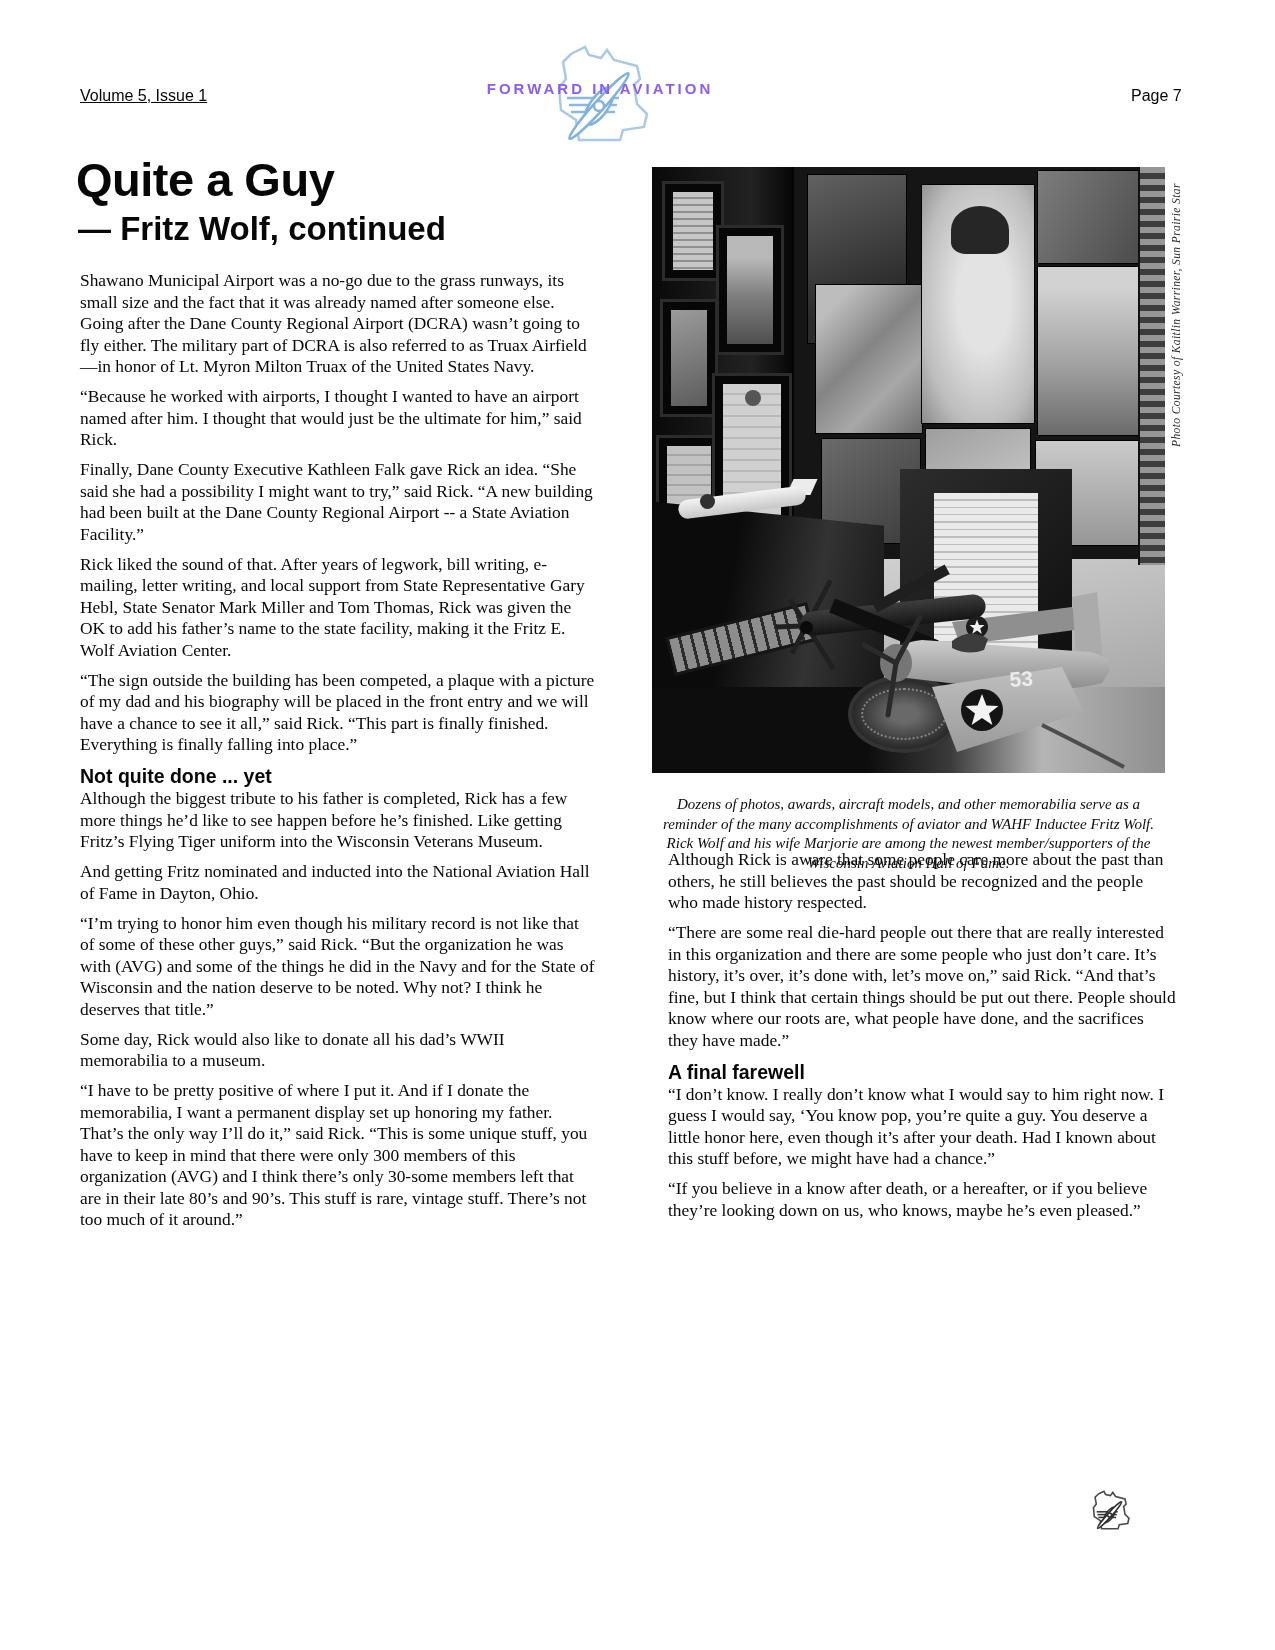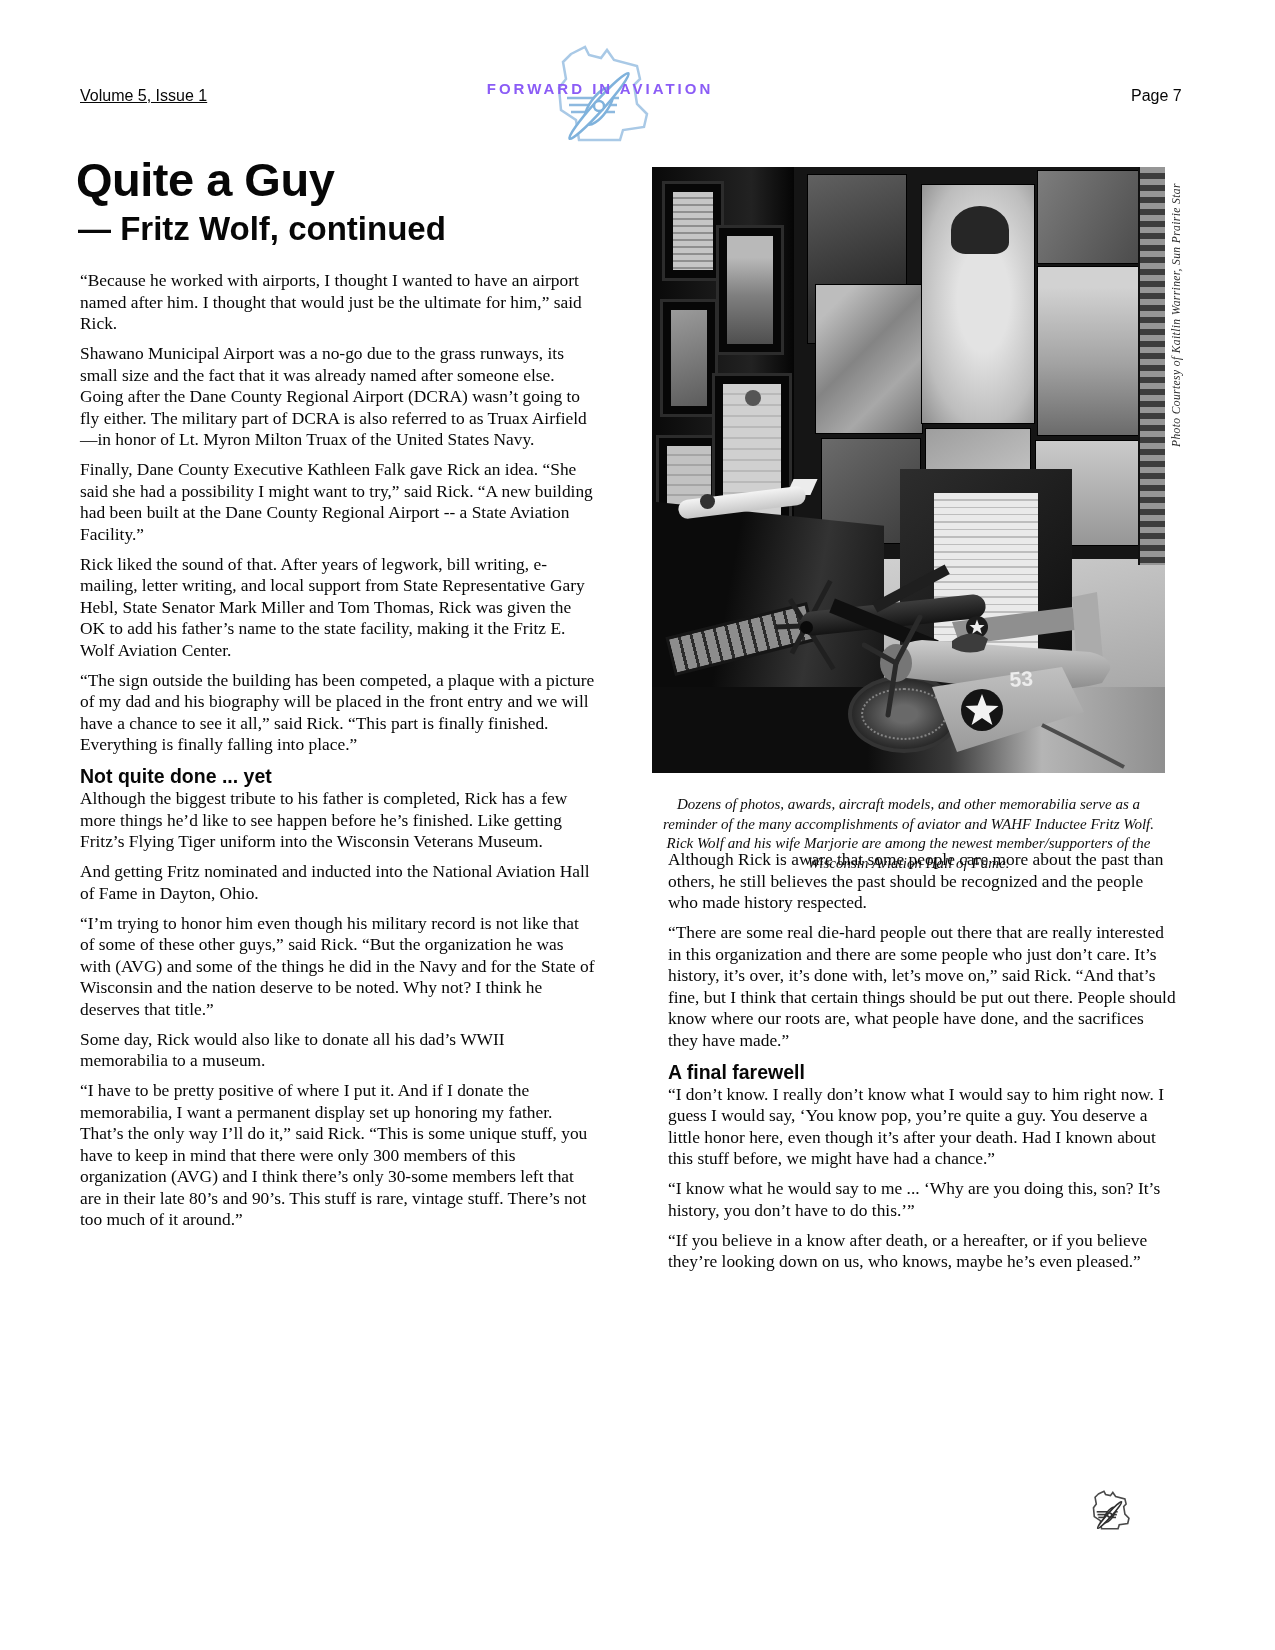--- a/index.html
+++ b/index.html
@@ -131,22 +131,22 @@
       <circle cx="66" cy="64" r="5" fill="#ffffff"></circle>
     </g>
   </svg>
 </div>
 <div class="abs" id="logo-text">FORWARD IN AVIATION</div>
 
 <div class="abs" id="title1">Quite a Guy</div>
 <div class="abs" id="title2">— Fritz Wolf, continued</div>
 
 <div class="abs" id="col-left">
+  <p class="body">Shawano Municipal Airport was a no-go due to the grass runways, its small size and the fact that it was already named after someone else. Going after the Dane County Regional Airport (DCRA) wasn’t going to fly either. The military part of DCRA is also referred to as Truax Airfield—in honor of Lt. Myron Milton Truax of the United States Navy.</p>
   <p class="body">“Because he worked with airports, I thought I wanted to have an airport named after him. I thought that would just be the ultimate for him,” said Rick.</p>
-  <p class="body">Shawano Municipal Airport was a no-go due to the grass runways, its small size and the fact that it was already named after someone else. Going after the Dane County Regional Airport (DCRA) wasn’t going to fly either. The military part of DCRA is also referred to as Truax Airfield—in honor of Lt. Myron Milton Truax of the United States Navy.</p>
   <p class="body">Finally, Dane County Executive Kathleen Falk gave Rick an idea. “She said she had a possibility I might want to try,” said Rick. “A new building had been built at the Dane County Regional Airport -- a State Aviation Facility.”</p>
   <p class="body">Rick liked the sound of that. After years of legwork, bill writing, e-mailing, letter writing, and local support from State Representative Gary Hebl, State Senator Mark Miller and Tom Thomas, Rick was given the OK to add his father’s name to the state facility, making it the Fritz E. Wolf Aviation Center.</p>
   <p class="body">“The sign outside the building has been competed, a plaque with a picture of my dad and his biography will be placed in the front entry and we will have a chance to see it all,” said Rick. “This part is finally finished. Everything is finally falling into place.”</p>
   <h3 class="subhead">Not quite done ... yet</h3>
   <p class="body">Although the biggest tribute to his father is completed, Rick has a few more things he’d like to see happen before he’s finished. Like getting Fritz’s Flying Tiger uniform into the Wisconsin Veterans Museum.</p>
   <p class="body">And getting Fritz nominated and inducted into the National Aviation Hall of Fame in Dayton, Ohio.</p>
   <p class="body">“I’m trying to honor him even though his military record is not like that of some of these other guys,” said Rick. “But the organization he was with (AVG) and some of the things he did in the Navy and for the State of Wisconsin and the nation deserve to be noted. Why not? I think he deserves that title.”</p>
   <p class="body">Some day, Rick would also like to donate all his dad’s WWII memorabilia to a museum.</p>
   <p class="body">“I have to be pretty positive of where I put it. And if I donate the memorabilia, I want a permanent display set up honoring my father. That’s the only way I’ll do it,” said Rick. “This is some unique stuff, you have to keep in mind that there were only 300 members of this organization (AVG) and I think there’s only 30-some members left that are in their late 80’s and 90’s. This stuff is rare, vintage stuff. There’s not too much of it around.”</p>
 </div>
@@ -243,21 +243,20 @@
 </div>
 
 <div class="abs" id="credit">Photo Courtesy of Kaitlin Warriner, Sun Prairie Star</div>
 <div class="abs" id="caption">Dozens of photos, awards, aircraft models, and other memorabilia serve as a reminder of the many accomplishments of aviator and WAHF Inductee Fritz Wolf. Rick Wolf and his wife Marjorie are among the newest member/supporters of the Wisconsin Aviation Hall of Fame.</div>
 
 <div class="abs" id="col-right">
   <p class="body">Although Rick is aware that some people care more about the past than others, he still believes the past should be recognized and the people who made history respected.</p>
   <p class="body">“There are some real die-hard people out there that are really interested in this organization and there are some people who just don’t care. It’s history, it’s over, it’s done with, let’s move on,” said Rick. “And that’s fine, but I think that certain things should be put out there. People should know where our roots are, what people have done, and the sacrifices they have made.”</p>
   <h3 class="subhead">A final farewell</h3>
   <p class="body">“I don’t know. I really don’t know what I would say to him right now. I guess I would say, ‘You know pop, you’re quite a guy. You deserve a little honor here, even though it’s after your death. Had I known about this stuff before, we might have had a chance.”</p>
-  <p class="body">“I know what he would say to me ... ‘Why are you doing this, son? It’s history, you don’t have to do this.’”</p>
   <p class="body">“If you believe in a know after death, or a hereafter, or if you believe they’re looking down on us, who knows, maybe he’s even pleased.”</p>
 </div>
 
 <div class="abs" id="footer-logo">
   <svg width="54" height="58" viewBox="0 0 134 128">
     <path d="M38,12 L52,5 L56,13 L68,16 L74,8 L81,18 L104,24 L107,37 L101,43 L104,62 L114,72 L111,85 L90,88 L87,98 L46,98 L43,78 L28,68 L26,46 L33,37 L30,20 Z" fill="#ffffff" stroke="#4a4a4a" stroke-width="4"></path>
     <g stroke="#3a3a3a" stroke-width="4" fill="none">
       <line x1="34" y1="56" x2="86" y2="56"></line>
       <line x1="36" y1="63" x2="84" y2="63"></line>
       <line x1="38" y1="70" x2="82" y2="70"></line>

